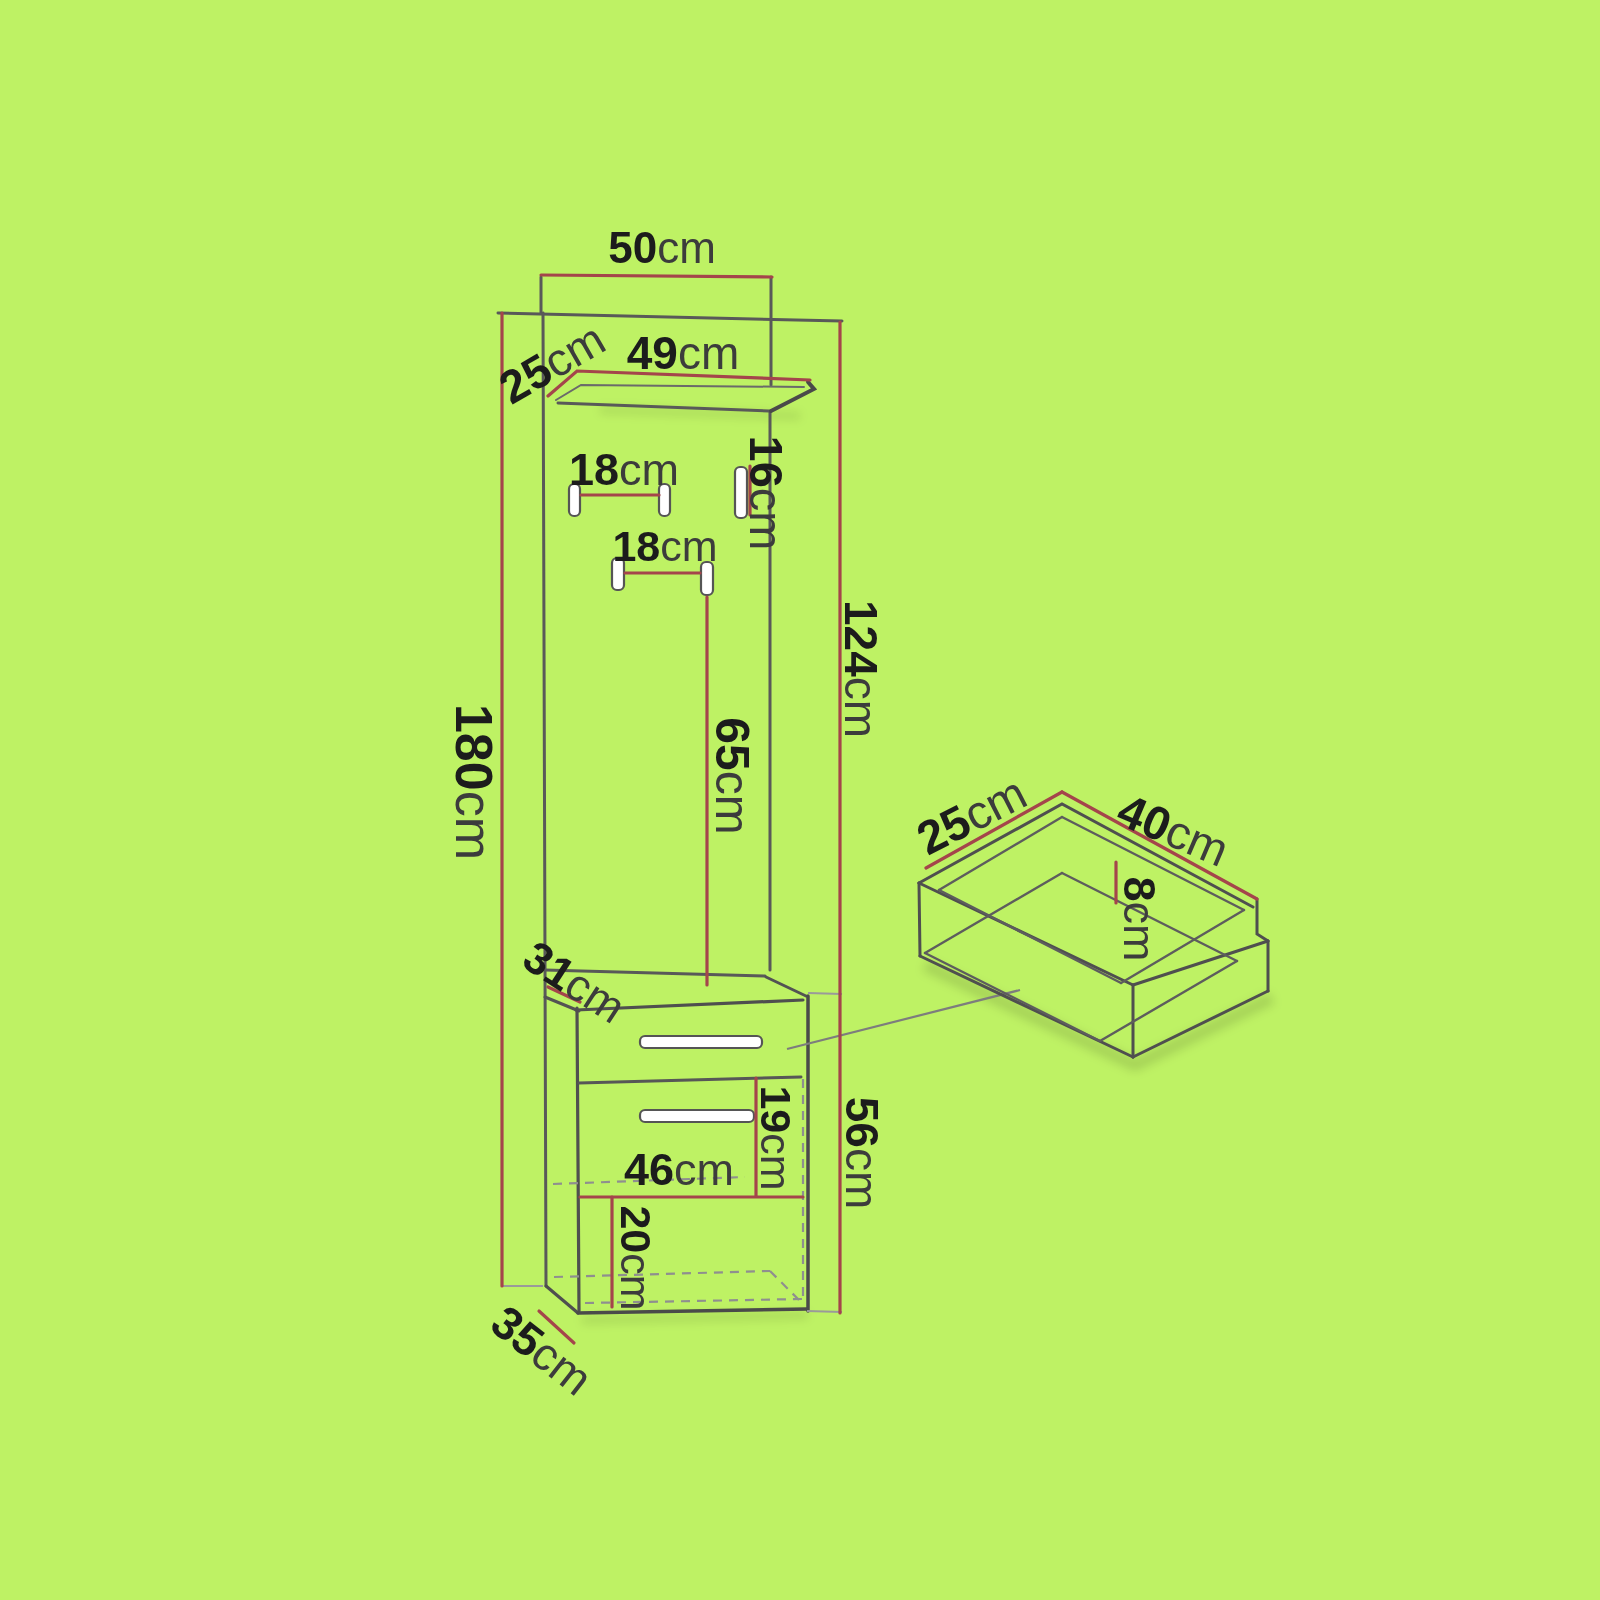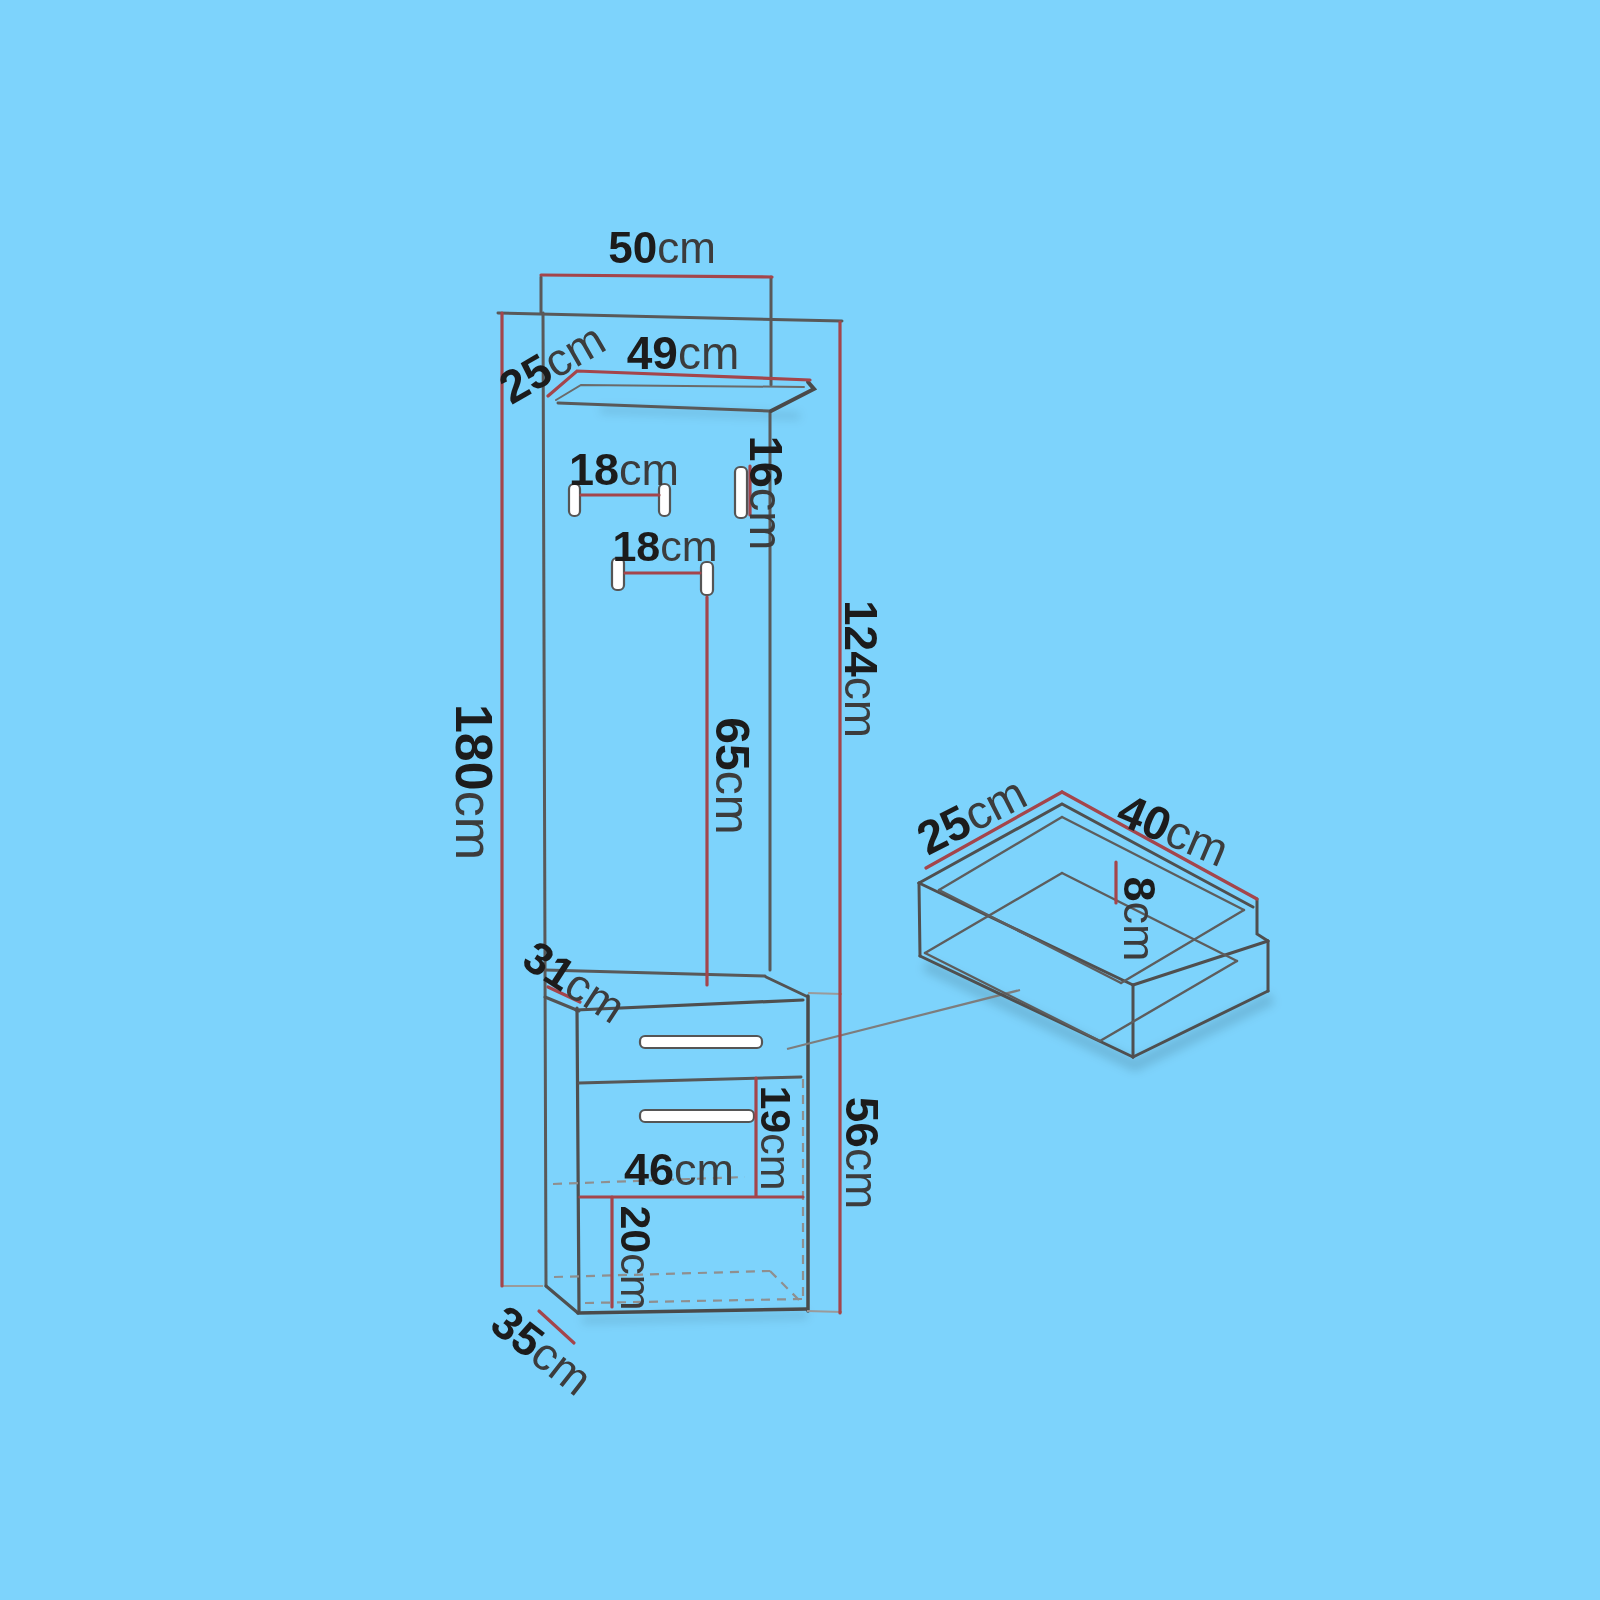--- a/index.html
+++ b/index.html
@@ -1,16 +1,16 @@
 <!DOCTYPE html>
 <html><head>
 <meta charset="utf-8">
 <style>
   html,body{margin:0;padding:0;background:#ffffff;}
-  .wrap{width:1600px;height:1600px;position:relative;background:#7dd3fc;}
+  .wrap{width:1600px;height:1600px;position:relative;background:#bef264;}
   svg{position:absolute;left:0;top:0;}
   text{font-family:"Liberation Sans", sans-serif;}
   .num{font-weight:bold;fill:#1c1c1c;}
   .cm{font-weight:normal;fill:#3c3c3c;}
 </style>
 </head>
 <body>
 <div class="wrap">
 <svg width="1600" height="1600" viewBox="0 0 1600 1600">
   <defs>

